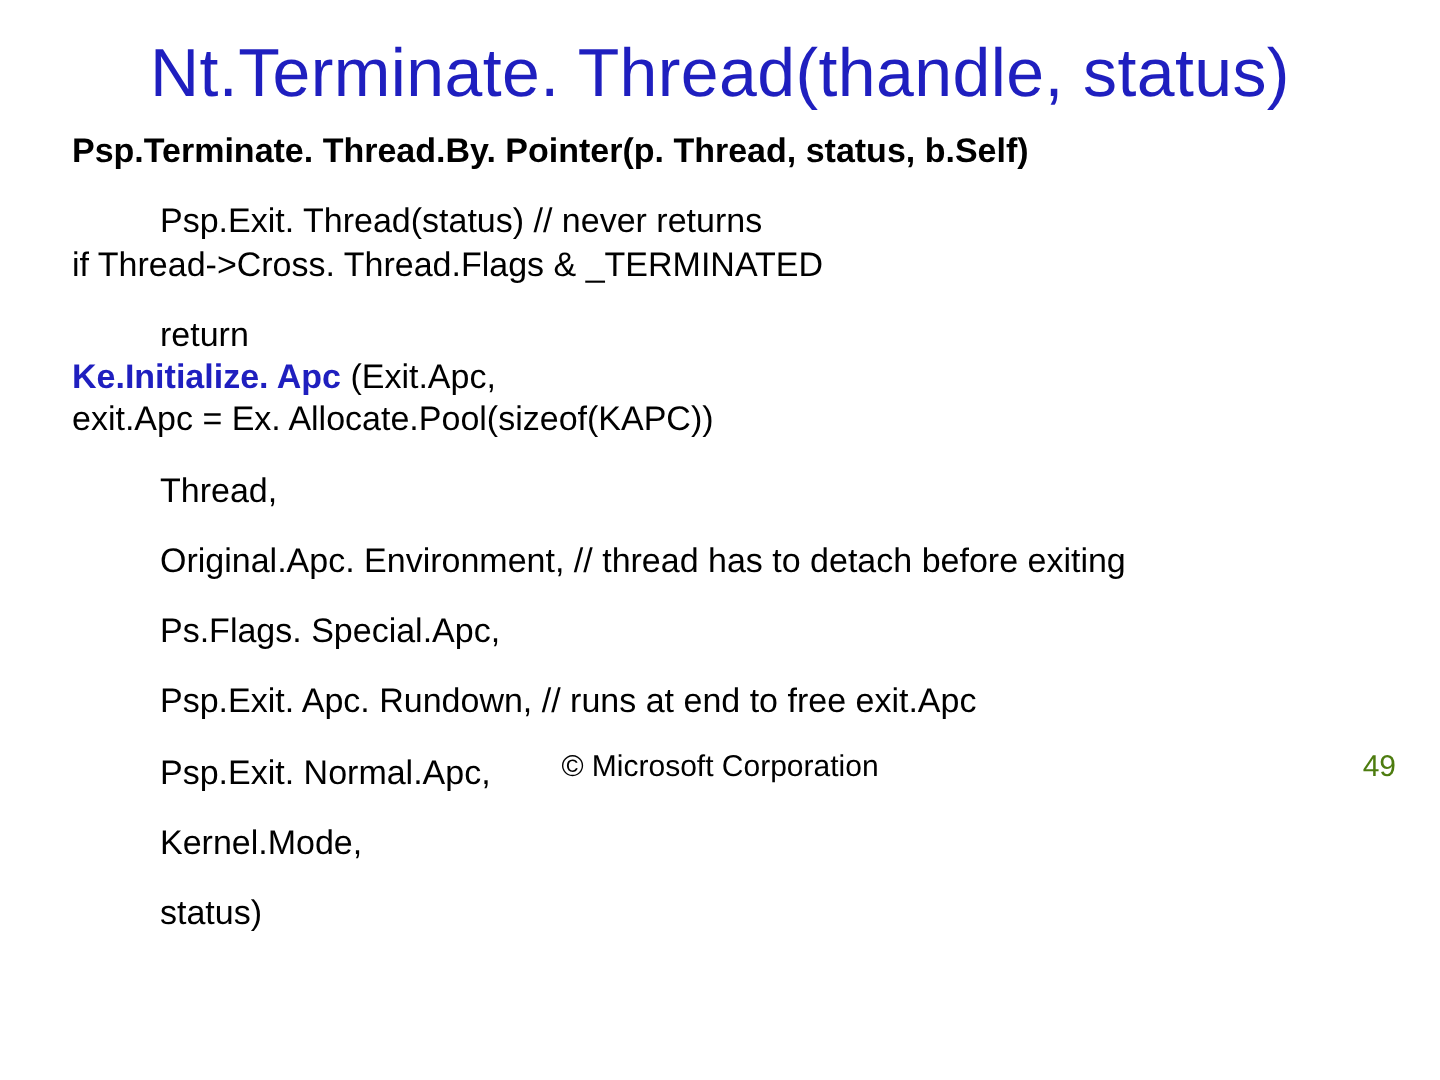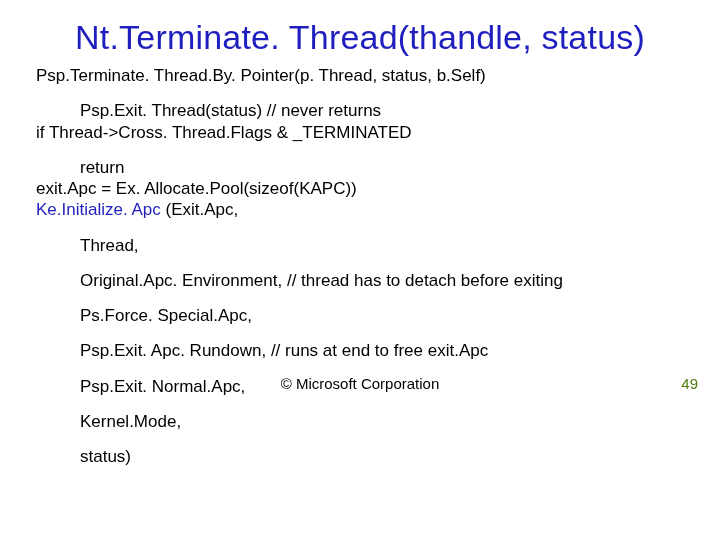--- a/index.html
+++ b/index.html
@@ -28,21 +28,21 @@
     letter-spacing: 0.2px;
   }
   .body {
     color: #000;
     font-size: 17px;
     line-height: 1.25;
     padding-left: 36px;
     padding-right: 20px;
     font-family: Arial, Helvetica, sans-serif;
   }
-  .body .b { font-weight: 400; }
+  .body .b { font-weight: 700; }
   .indent1 { padding-left: 44px; margin-top: 14px; }
   .blue { color: #1f1fbf; }
   .footer {
     position: absolute;
     bottom: 16px;
     left: 0;
     width: 720px;
     text-align: center;
     font-size: 15px;
     color: #000;
@@ -61,25 +61,25 @@
 
 <div class="slide">
 
   <div class="title">Nt.Terminate. Thread(thandle, status)</div>
 
   <div class="body" id="body-lines">
       <div><span class="b">Psp.Terminate. Thread.By. Pointer(p. Thread, status, b.Self)</span></div>
       <div class="indent1"><span>Psp.Exit. Thread(status)  // never returns</span></div>
       <div><span>if Thread-&gt;Cross. Thread.Flags &amp; _TERMINATED</span></div>
       <div class="indent1"><span>return</span></div>
+      <div><span class="b blue">Ke.Initialize. Apc </span><span>(Exit.Apc,</span></div>
       <div><span>exit.Apc = Ex. Allocate.Pool(sizeof(KAPC))</span></div>
-      <div><span class="b blue">Ke.Initialize. Apc </span><span>(Exit.Apc,</span></div>
       <div class="indent1"><span>Thread,</span></div>
       <div class="indent1"><span>Original.Apc. Environment,      // thread has to detach before exiting</span></div>
-      <div class="indent1"><span>Ps.Force. Special.Apc,</span></div>
+      <div class="indent1"><span>Ps.Flags. Special.Apc,</span></div>
       <div class="indent1"><span>Psp.Exit. Apc. Rundown,            // runs at end to free exit.Apc</span></div>
       <div class="indent1"><span>Psp.Exit. Normal.Apc,</span></div>
       <div class="indent1"><span>Kernel.Mode,</span></div>
       <div class="indent1"><span>status)</span></div>
     </div>
 
   <div class="footer">© Microsoft Corporation</div>
   <div class="pagenum">49</div>
 
 </div>

